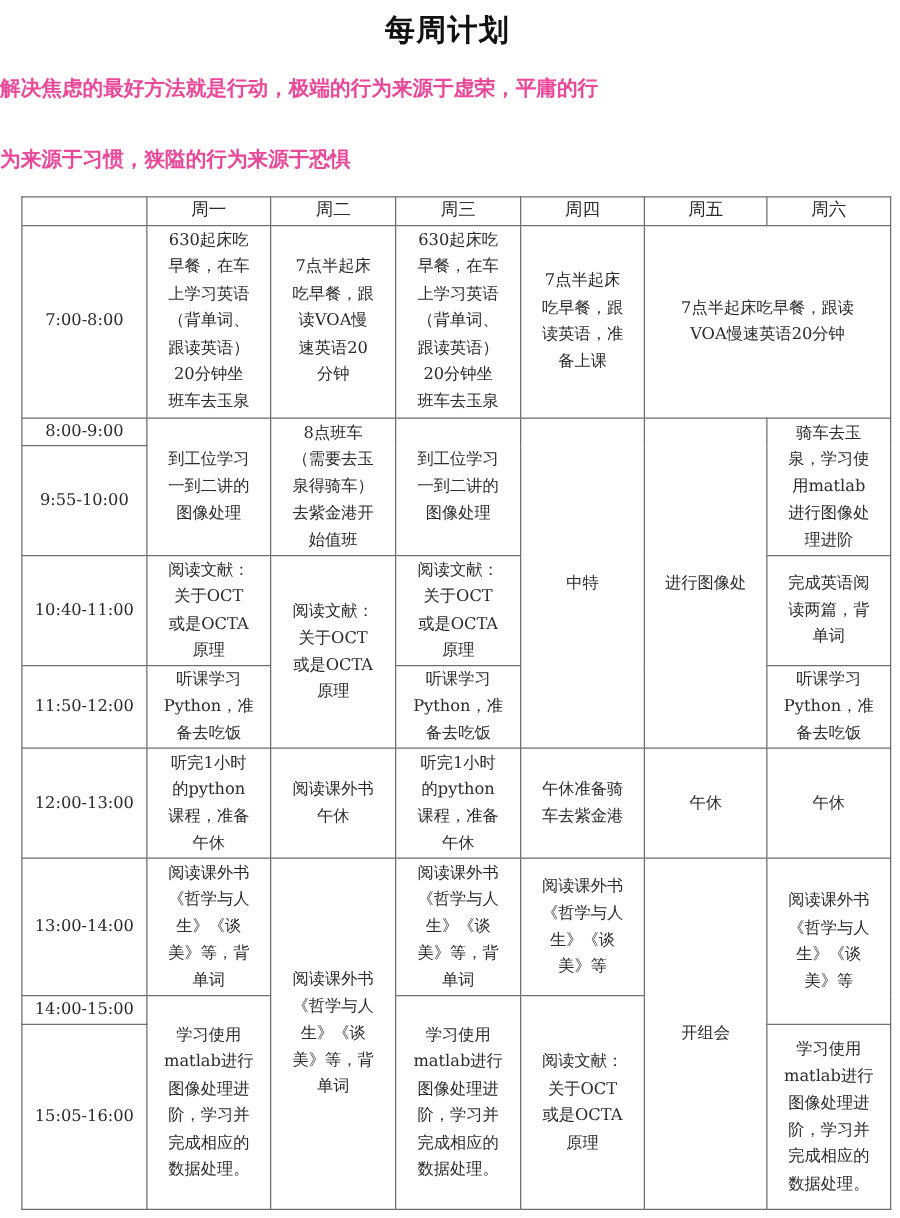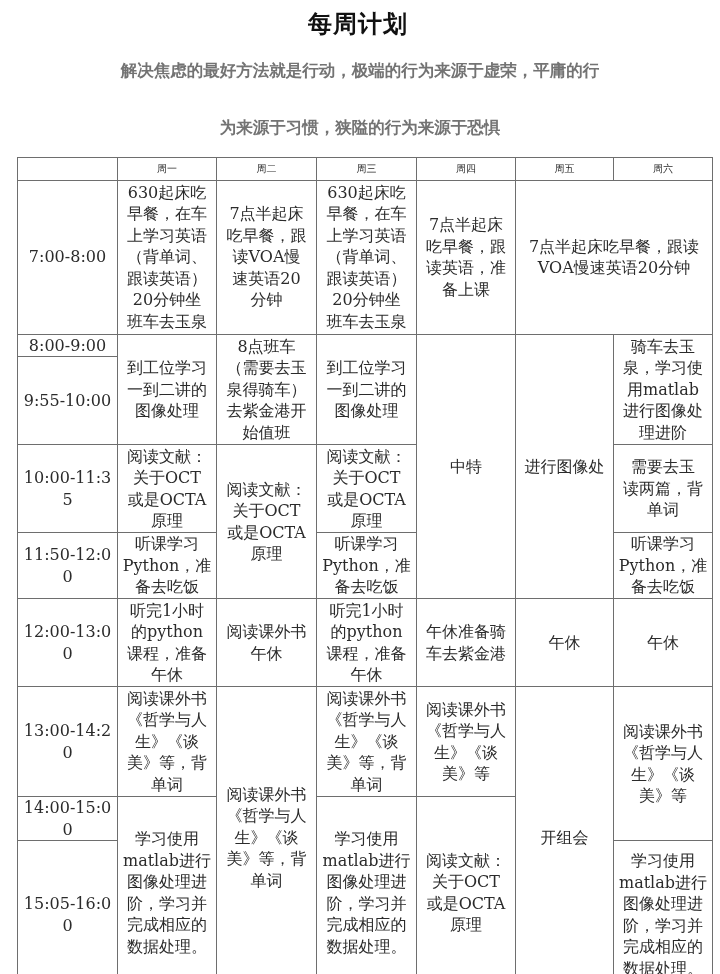--- a/index.html
+++ b/index.html
@@ -8,42 +8,42 @@
     font-family: "DejaVu Serif", "Liberation Serif", serif;
     color: #2a2a2a;
   }
   .title {
     position: absolute; left: 0; top: 8px; width: 716px; text-align: center;
     font-family: "DejaVu Sans", sans-serif;
     font-size: 24px; font-weight: bold; color: #111;
     letter-spacing: 1px;
   }
   .motto {
-    position: absolute; left: 0; width: 720px; text-align: center;
+    position: absolute; left: 0; width: 720px; text-align: left;
     font-family: "DejaVu Sans", sans-serif;
-    font-size: 16.5px; font-weight: bold; color: #737373;
+    font-size: 16.5px; font-weight: bold; color: #ec4899;
   }
   .motto.l1 { top: 60px; }
   .motto.l2 { top: 117px; }
 
   table.plan {
     position: absolute; left: 17px; top: 157px;
     width: 695px; height: 810px;
     border-collapse: collapse; table-layout: fixed;
   }
   table.plan td, table.plan th {
     border: 1px solid #6e6e6e;
     text-align: center; vertical-align: middle;
-    font-size: 16px; line-height: 21.5px;
+    font-size: 13px; line-height: 21.5px;
     font-weight: normal; padding: 0 4px; color: #2b2b2b;
     word-break: break-all;
   }
-  table.plan th { font-size: 10px; }
+  table.plan th { font-size: 14px; }
   .time { font-size: 14px; }
-  .red { color: #d12b2b; font-weight: bold; font-family: Liberation Sans, sans-serif; }
+  .red { color: #d12b2b; font-weight: bold; font-family: Liberation Mono, monospace; }
   .pre { white-space: pre-line; }
 </style>
 </head>
 <body>
 
 <div class="title">每周计划</div>
 <div class="motto l1">解决焦虑的最好方法就是行动，极端的行为来源于虚荣，平庸的行</div>
 <div class="motto l2">为来源于习惯，狭隘的行为来源于恐惧</div>
 
 <table class="plan">
@@ -116,34 +116,34 @@
 用matlab
 进行图像处
 理进阶</td>
   </tr>
 
   <tr style="height:88px">
     <td class="time">9:55-10:00</td>
   </tr>
 
   <tr style="height:88px">
-    <td class="time">10:00-11:35</td>
+    <td class="time">10:40-11:00</td>
     <td class="pre">阅读文献：
 关于OCT
 或是OCTA
 原理</td>
     <td class="pre" rowspan="2">阅读文献：
 关于OCT
 或是OCTA
 原理</td>
     <td class="pre">阅读文献：
 关于OCT
 或是OCTA
 原理</td>
-    <td class="pre">需要去玉
+    <td class="pre">完成英语阅
 读两篇，背
 单词</td>
   </tr>
 
   <tr style="height:66px">
     <td class="time">11:50-12:00</td>
     <td class="pre">听课学习
 Python，准
 备去吃饭</td>
     <td class="pre">听课学习
@@ -166,21 +166,21 @@
 的python
 课程，准备
 午休</td>
     <td class="pre">午休准备骑
 车去紫金港</td>
     <td class="pre">午休</td>
     <td class="pre">午休</td>
   </tr>
 
   <tr style="height:110px">
-    <td class="time">13:00-14:20</td>
+    <td class="time">13:00-14:00</td>
     <td class="pre">阅读课外书
 《哲学与人
 生》《谈
 美》等，背
 单词</td>
     <td class="pre" rowspan="3">阅读课外书
 《哲学与人
 生》《谈
 美》等，背
 单词</td>

